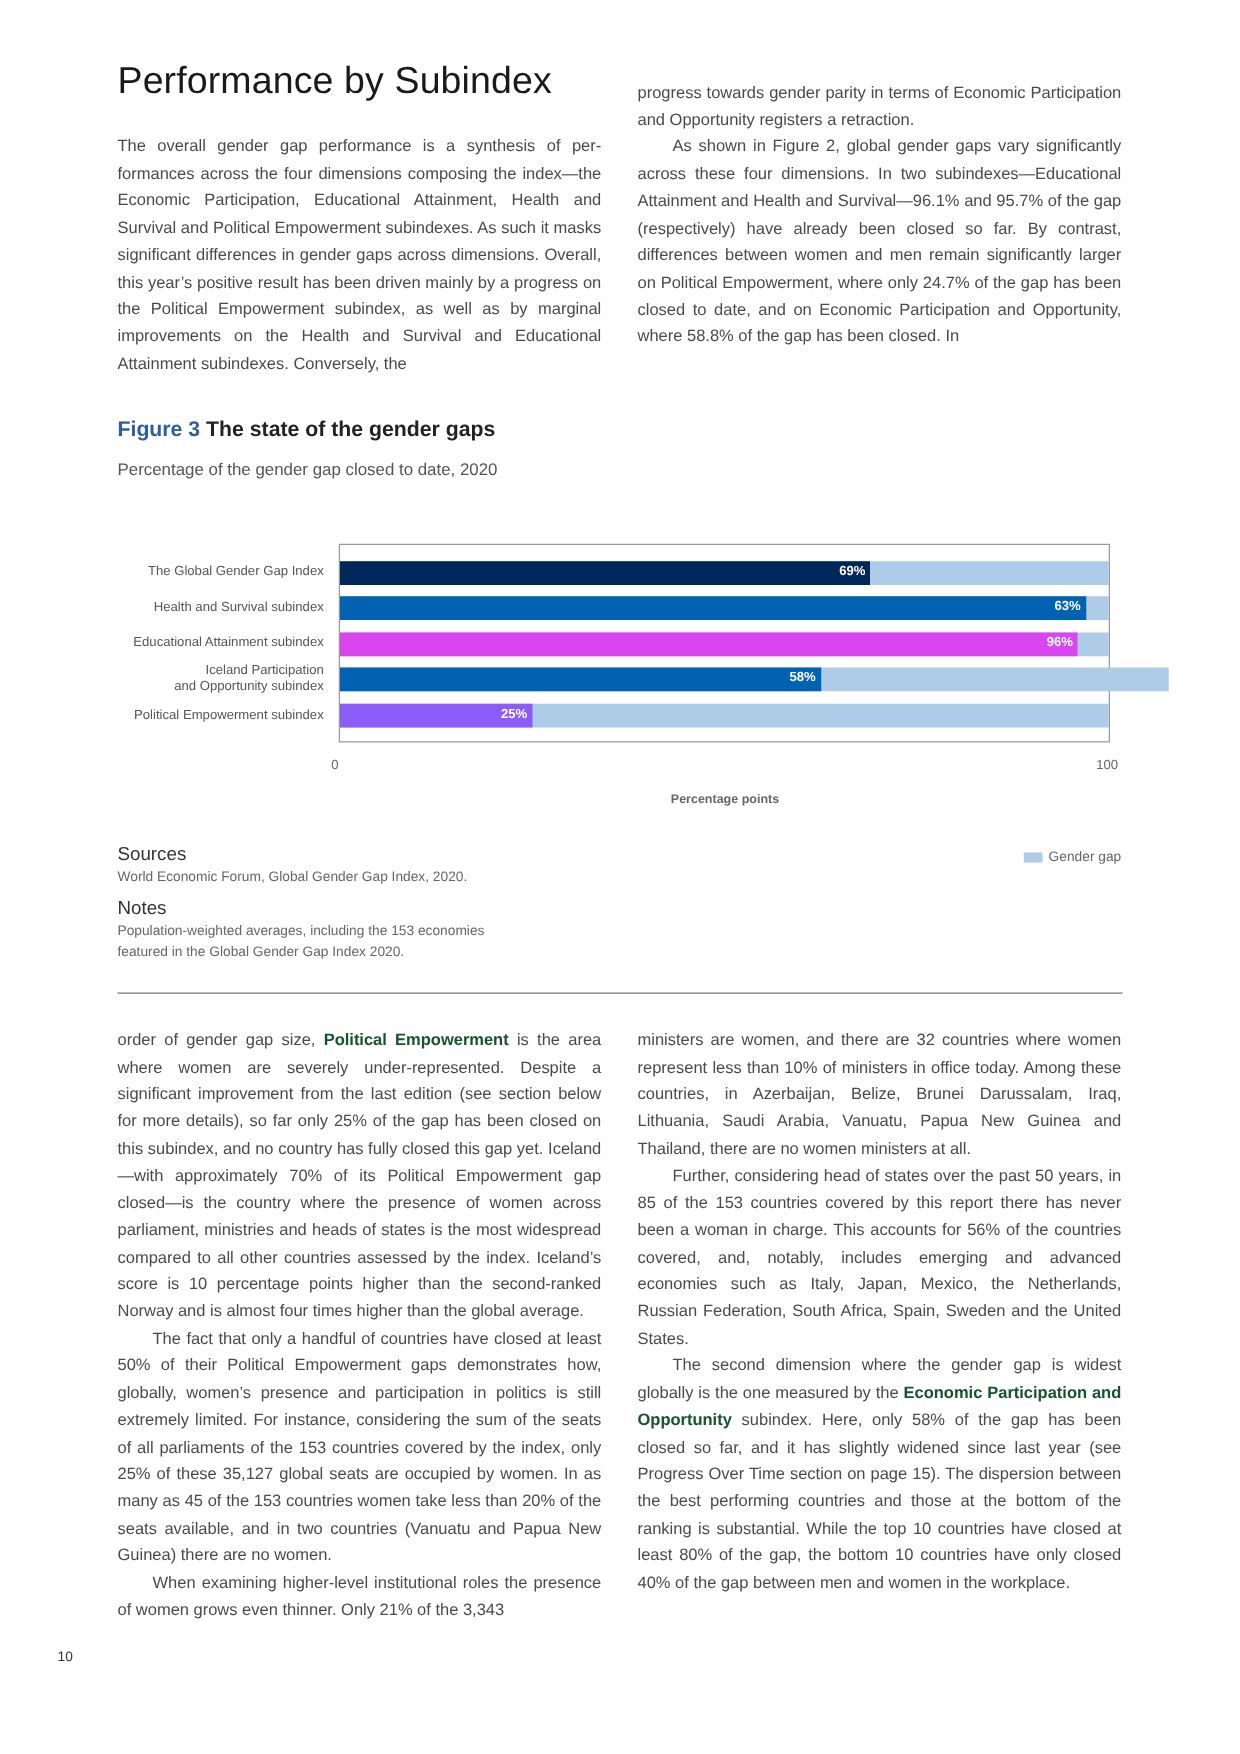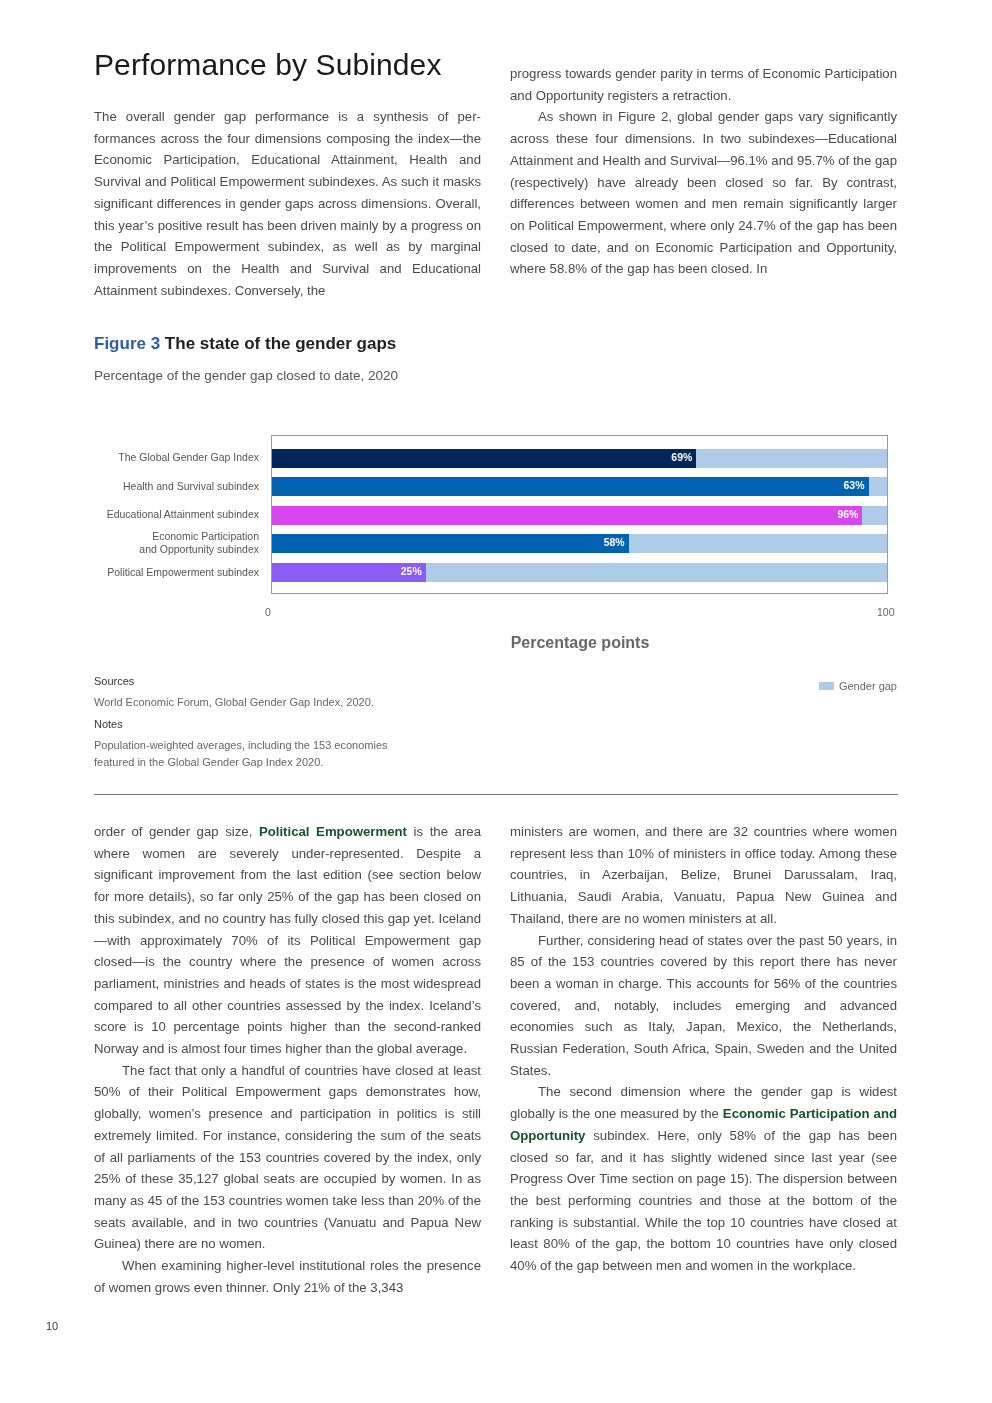--- a/index.html
+++ b/index.html
@@ -14,24 +14,24 @@
   .fig-title { left: 94px; top: 334px; font-size: 17px; font-weight: bold; color: #222; }
   .fig-num { color: #2e5e9e; }
   .fig-sub { left: 94px; top: 368px; font-size: 13.5px; color: #555; }
   .plot { left: 271px; top: 435px; width: 617px; height: 159px; border: 1px solid #9a9a9a; box-sizing: border-box; }
   .bar-row { position: absolute; left: 0; height: 19px; width: 100%; }
   .bar-gap { position: absolute; left: 0; top: 0; height: 100%; width: 100%; background: #aecbe8; }
   .bar-val { position: absolute; left: 0; top: 0; height: 100%; }
   .bar-label { position: absolute; right: 4px; top: 2px; font-size: 10.5px; font-weight: bold; color: #ffffff; }
   .cat { position: absolute; right: 733px; font-size: 10.5px; color: #555; text-align: right; line-height: 13px; }
   .tick { font-size: 10.5px; color: #666; top: 606px; }
-  .xlabel { left: 500px; top: 634px; width: 160px; text-align: center; font-size: 16px; font-weight: bold; color: #666; }
+  .xlabel { left: 500px; top: 634px; width: 160px; text-align: center; font-size: 10px; font-weight: bold; color: #666; }
   .legend { right: 95px; top: 680px; font-size: 11px; color: #666; display: flex; align-items: center; }
   .legend-swatch { width: 15px; height: 8px; background: #aecbe8; margin-right: 5px; }
-  .src-h { font-size: 11px; color: #333; left: 94px; }
+  .src-h { font-size: 15px; color: #333; left: 94px; }
   .src-t { font-size: 11px; color: #666; left: 94px; line-height: 17px; }
   .rule { left: 94px; top: 794px; width: 804px; height: 1px; background: #777; }
   .pageno { left: 46px; top: 1320px; font-size: 11px; color: #333; }
 </style>
 </head>
 <body>
 
 <h1 class="abs title">Performance by Subindex</h1>
 
 <div class="col" style="left:94px; top:106px;">
@@ -45,21 +45,21 @@
 
 <div class="abs fig-title">
   <span class="fig-num">Figure 3</span>
   <span>The state of the gender gaps</span>
 </div>
 <div class="abs fig-sub">Percentage of the gender gap closed to date, 2020</div>
 
 <div class="cat" style="top:451px;"><span>The Global Gender Gap Index</span></div>
 <div class="cat" style="top:480px;"><span>Health and Survival subindex</span></div>
 <div class="cat" style="top:508px;"><span>Educational Attainment subindex</span></div>
-<div class="cat" style="top:530px;"><span>Economic Participation</span><br><span>and Opportunity subindex</span></div>
+<div class="cat" style="top:530px;"><span>Iceland Participation</span><br><span>and Opportunity subindex</span></div>
 <div class="cat" style="top:566px;"><span>Political Empowerment subindex</span></div>
 
 <div class="abs plot">
   <div class="bar-row" style="top:13px;">
     <div class="bar-gap"></div>
     <div class="bar-val" style="width:69%; background:#00275a;">
       <span class="bar-label">69%</span>
     </div>
   </div>
   <div class="bar-row" style="top:41px;">
@@ -67,21 +67,21 @@
     <div class="bar-val" style="width:97%; background:#0062b0;">
       <span class="bar-label">63%</span>
     </div>
   </div>
   <div class="bar-row" style="top:70px;">
     <div class="bar-gap"></div>
     <div class="bar-val" style="width:96%; background:#d946ef;text-align:center;">
       <span class="bar-label">96%</span>
     </div>
   </div>
-  <div class="bar-row" style="top:98px;">
+  <div class="bar-row" style="top:98px;padding-left:48px;">
     <div class="bar-gap"></div>
     <div class="bar-val" style="width:58%; background:#0062b0;">
       <span class="bar-label">58%</span>
     </div>
   </div>
   <div class="bar-row" style="top:127px;">
     <div class="bar-gap"></div>
     <div class="bar-val" style="width:25%; background:#8b5cf6;">
       <span class="bar-label">25%</span>
     </div>

